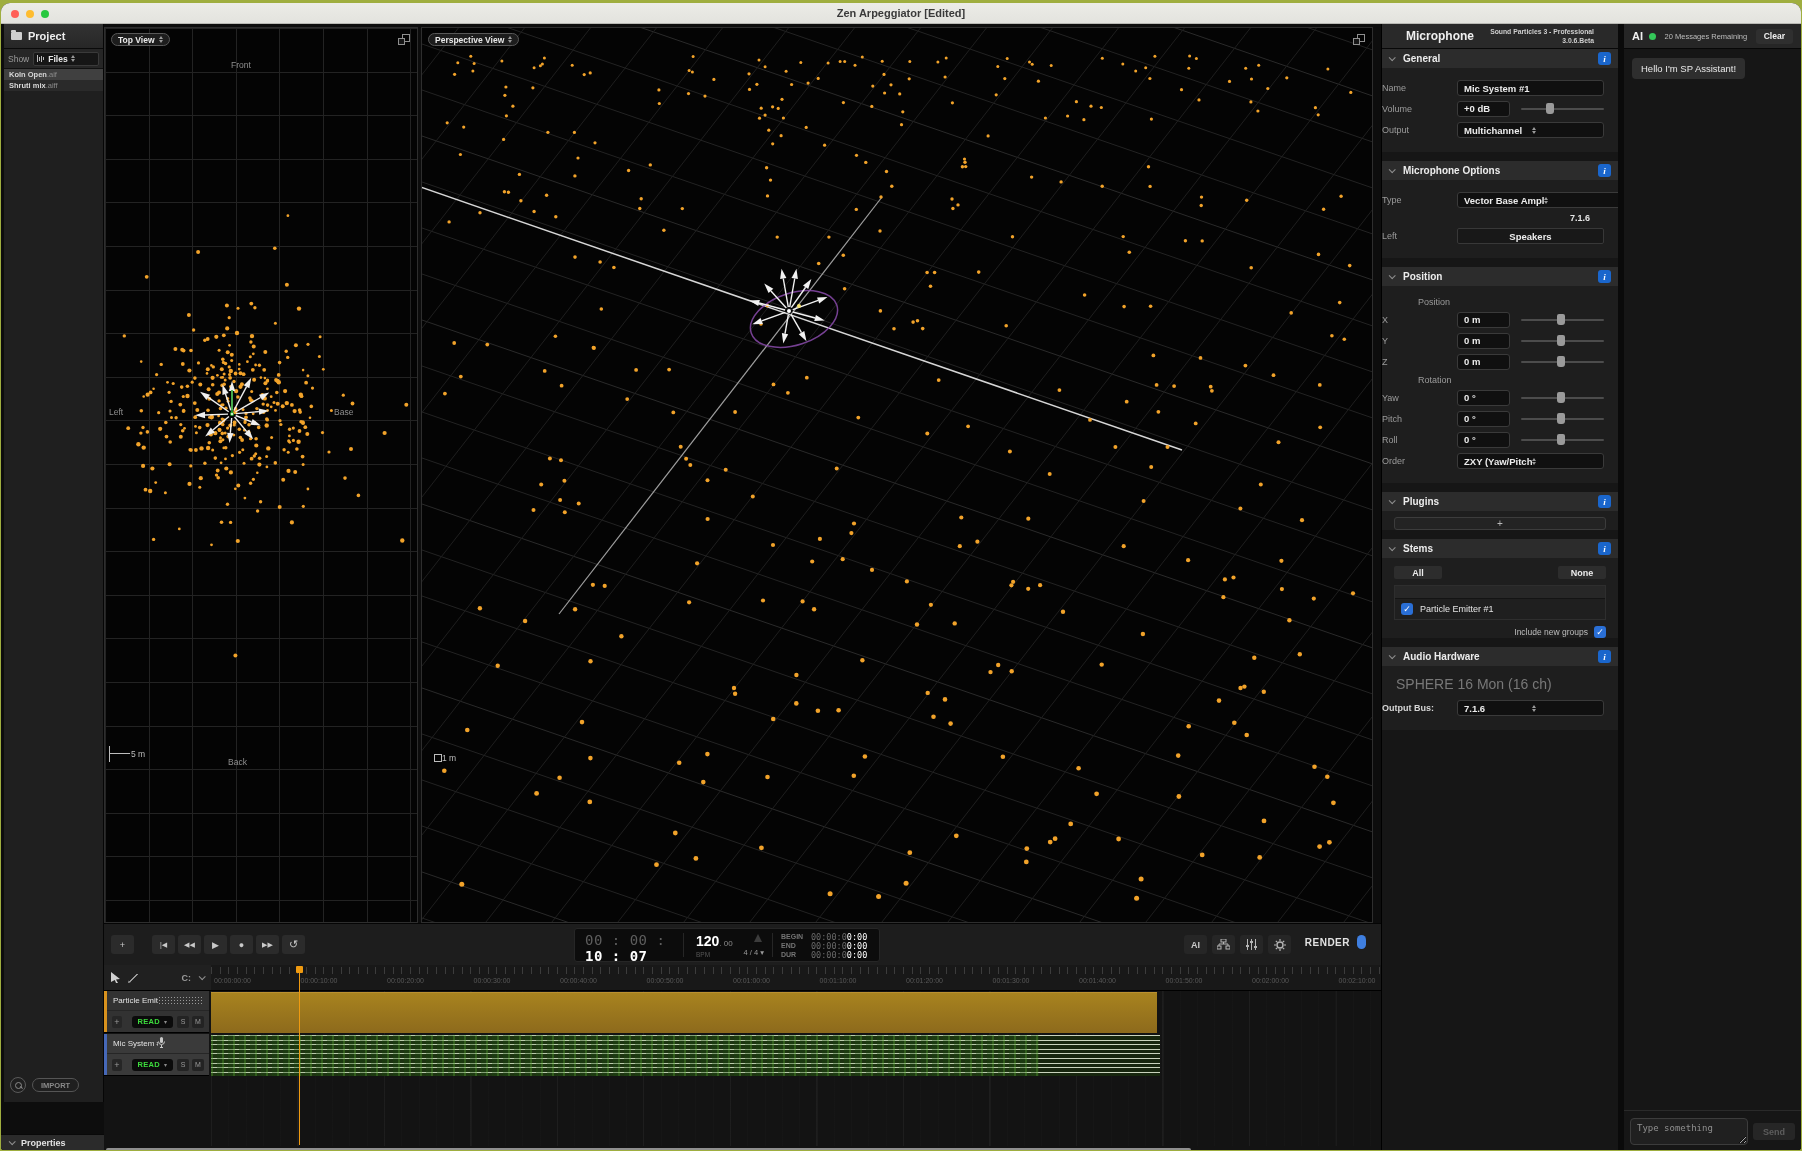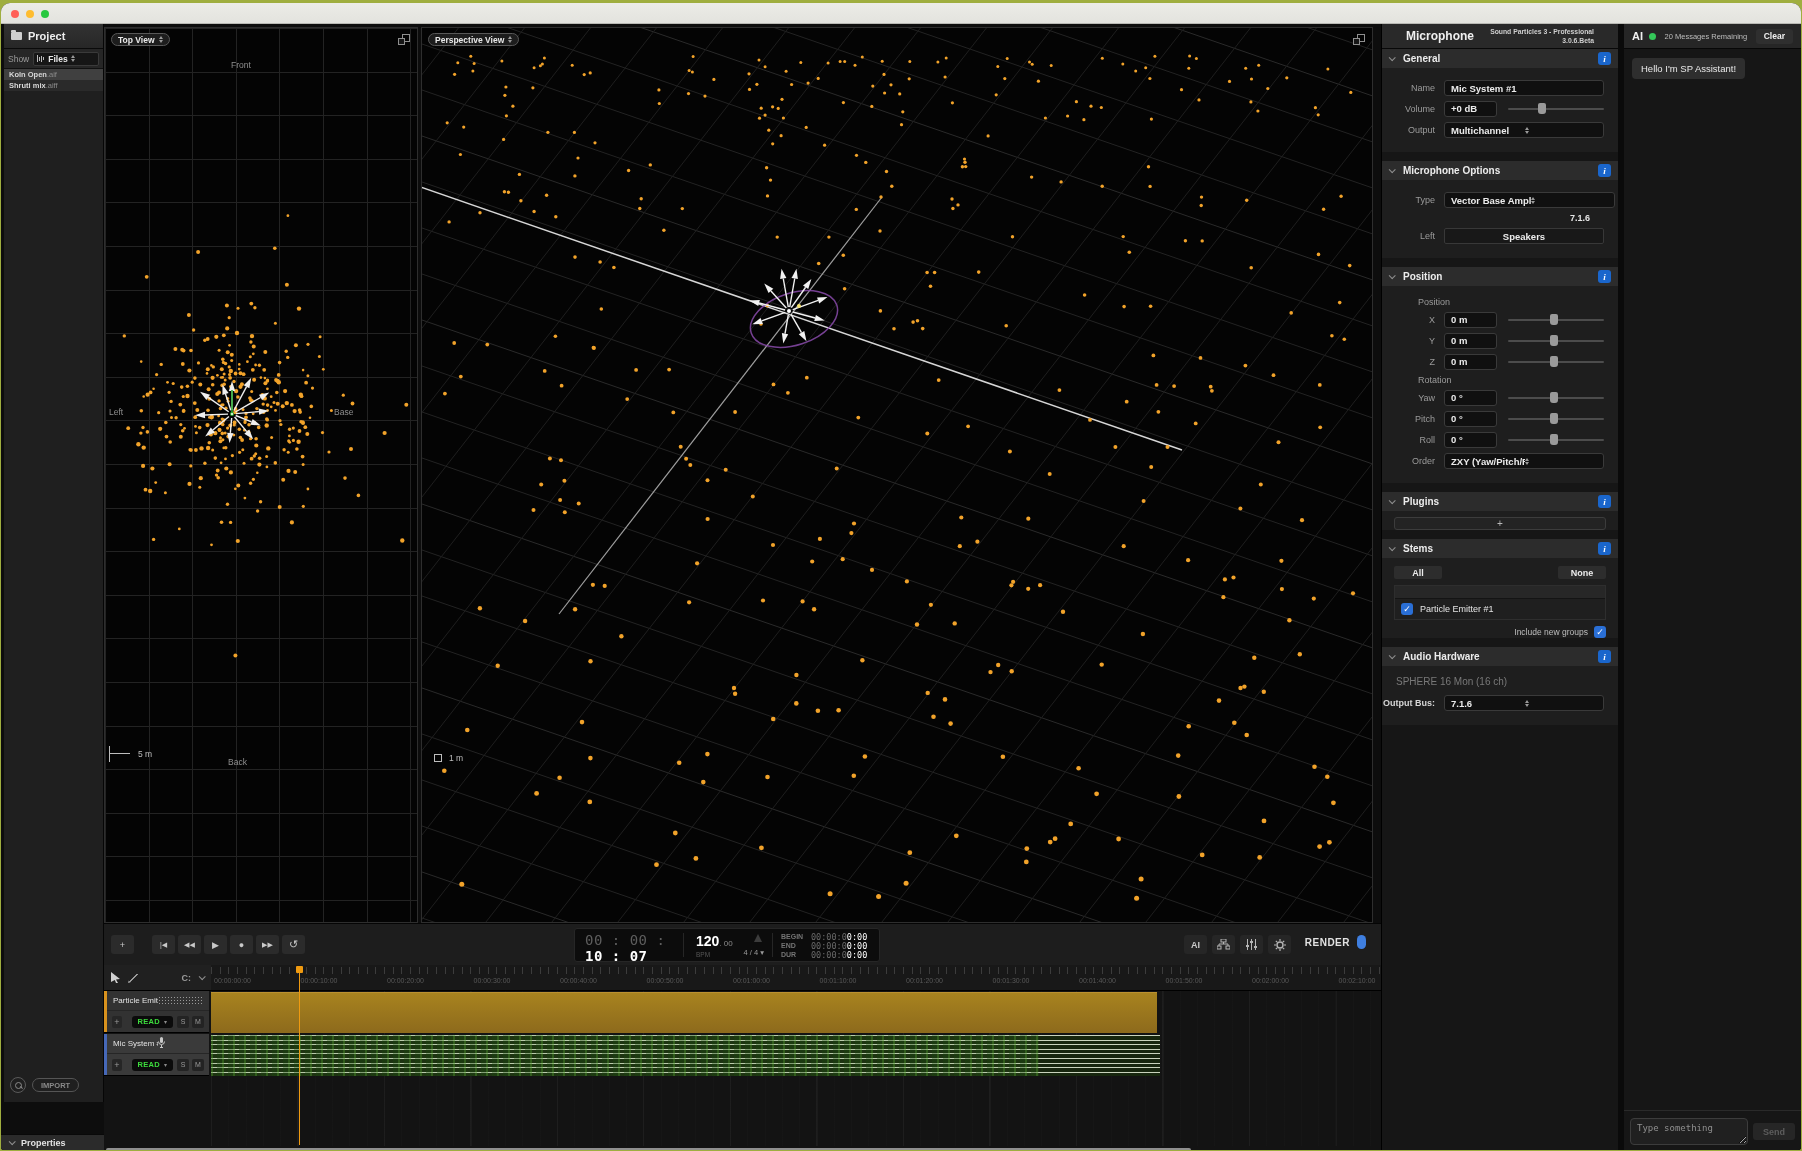--- a/index.html
+++ b/index.html
@@ -50,39 +50,39 @@
     display:flex;align-items:center;gap:4px;padding:0 6px;z-index:5}
   .vp-pill b{font-size:8.5px;color:#e9e9e9}
   .stepper{display:inline-flex;flex-direction:column;gap:1px}
   .stepper i{width:0;height:0;border-left:2.6px solid transparent;border-right:2.6px solid transparent}
   .stepper .up{border-bottom:3.2px solid #9a9a9a}
   .stepper .dn{border-top:3.2px solid #9a9a9a}
   .expand{position:absolute;top:6px;right:7px;width:12px;height:11px;z-index:5}
   .expand::before{content:"";position:absolute;right:0;top:0;width:6px;height:6px;border:1px solid #8f8f8f}
   .expand::after{content:"";position:absolute;left:0;bottom:0;width:5px;height:5px;border:1px solid #8f8f8f;background:#161616}
   .vp-label{position:absolute;font-size:8.5px;color:#8f8f8f;z-index:4}
-  .scale-wrap{position:absolute;z-index:4;display:flex;align-items:center;gap:7px}
+  .scale-wrap{position:absolute;z-index:4;display:flex;align-items:center;}
   .bracket5{width:22px;height:16px;border-left:1px solid #bdbdbd;position:relative}
   .bracket5::after{content:"";position:absolute;left:0;top:7px;width:20px;height:1px;background:#bdbdbd}
   .sq1{width:8px;height:8px;border:1px solid #bdbdbd}
   .scale-txt{font-size:8.5px;color:#bdbdbd}
   
   .mic{position:absolute;left:1380px;top:0;width:237px;bottom:0;background:#161616;border-left:1px solid #000}
   .mic-head{height:25px;background:#292929;border-bottom:1px solid #080808;display:flex;align-items:center;justify-content:space-between;padding:0 24px}
   .mic-head .t{font-size:12px;font-weight:bold;color:#f0f0f0}
   .mic-head .v{text-align:right;font-size:6.8px;color:#cfcfcf;line-height:1.35;font-weight:bold}
   .sec{background:#1e1e1e;margin:0 0 9px 0}
   .sec:first-of-type{margin-top:11px}
   .sec-h{height:19px;background:#2c2c2c;display:flex;align-items:center;padding:0 7px;gap:9px}
   .sec-h b{font-size:10px;color:#ececec;flex:1}
   .info{width:13px;height:13px;background:#1a66cc;border-radius:3px;color:#fff;display:flex;align-items:center;justify-content:center;
     font:italic bold 9px "Liberation Serif",serif}
   .sec-c{padding:7px 14px 9px 0}
   .row{display:flex;align-items:center;height:16px;margin:5px 0}
-  .row .lbl{width:62px;text-align:right;padding-right:9px;font-size:9px;color:#9b9b9b;flex:none}
+  .row .lbl{width:75px;padding-right:9px;font-size:9px;color:#9b9b9b;flex:none}
   .grp{font-size:9px;color:#9b9b9b;margin:4px 0 2px 36px}
   .inp{background:#101010;border:1px solid #3a3a3a;border-radius:3px;color:#ececec;font-size:9.5px;font-weight:bold;
     height:16px;line-height:14px;padding:0 6px}
   .inp.small{width:53px}
   .inp.wide{flex:1}
   input.inp{outline:none}
   .slider{position:relative;flex:1;height:2px;background:#4c4c4c;border-radius:1px;margin-left:11px}
   .thumb{position:absolute;top:-5px;margin-left:-4px;width:8px;height:11px;background:#9a9a9a;border-radius:2px 2px 3px 3px}
   .dd{flex:1;height:16px;background:#101010;border:1px solid #3a3a3a;border-radius:3px;display:flex;align-items:center;padding:0 4px 0 6px}
   .dd span{flex:1;font-size:9.5px;font-weight:bold;color:#ececec;white-space:nowrap;overflow:hidden}
@@ -94,21 +94,21 @@
   .stem-btns{display:flex;justify-content:space-between;margin:8px 12px 6px}
   .stem-btn{width:48px;height:13px;background:#2d2d2d;border-radius:2px;color:#ececec;font-size:9px;font-weight:bold;
     display:flex;align-items:center;justify-content:center}
   .stem-list{margin:2px 12px;border:1px solid #2e2e2e;background:#1b1b1b}
   .stem-strip{height:13px;background:#272727;border-bottom:1px solid #141414}
   .stem-row{display:flex;align-items:center;gap:7px;height:20px;padding:0 6px;background:#1f1f1f}
   .cb{width:12px;height:12px;background:#2a6fd6;border-radius:3px;color:#fff;font-size:9px;line-height:12px;text-align:center;flex:none}
   .stem-row span.sl{font-size:9px;color:#e4e4e4}
   .inc-row{display:flex;justify-content:flex-end;align-items:center;gap:6px;margin:6px 12px 8px}
   .inc-row .il{font-size:8.5px;color:#bdbdbd}
-  .dev{font-size:10px;color:#787878;margin:10px 15px 8px 14px}
+  .dev{font-size:14px;color:#787878;margin:10px 15px 8px 14px}
   
   .ai{position:absolute;left:1617px;top:0;right:0;bottom:0;background:#161616;border-left:6px solid #0a0a0a}
   .ai-head{height:25px;background:#262626;border-bottom:1px solid #070707;display:flex;align-items:center;padding:0 8px;gap:6px}
   .ai-head .t{font-size:11px;font-weight:bold;color:#f0f0f0}
   .ai-dot{width:7px;height:7px;border-radius:50%;background:#34c759}
   .ai-head .m{flex:1;text-align:center;font-size:7.5px;color:#bdbdbd}
   .ai-clear{height:15px;padding:0 8px;background:#2f2f2f;border-radius:3px;color:#f0f0f0;font-size:8.5px;font-weight:bold;display:flex;align-items:center}
   .bubble{position:absolute;left:8px;top:34px;background:#2e2e2e;border-radius:4px;padding:5px 9px;font-size:9.5px;color:#e8e8e8}
   .ai-input-bar{position:absolute;left:0;right:0;bottom:0;height:40px;border-top:1px solid #2a2a2a;background:#161616}
   .ai-input{position:absolute;left:6px;top:7px;width:118px;height:27px;background:#202020;border:1px solid #3c3c3c;border-radius:4px;
@@ -179,20 +179,21 @@
   .hscroll{position:absolute;left:2px;bottom:2px;width:1085px;height:4px;background:#9d9d9d;border-radius:2px;opacity:.9}
 </style>
 </head>
 <body>
 
 <div class="window">
   <div class="titlebar">
     <span class="light red"></span>
     <span class="light yellow"></span>
     <span class="light green"></span>
+    <div class="title">Zen Arpeggiator [Edited]</div>
   </div>
   <div class="app">
 
     <div class="proj">
       <div class="proj-head">
         <span class="folder"></span>
         <span class="proj-title">Project</span>
       </div>
       <div class="show-row">
         <span class="show-lbl">Show</span>

